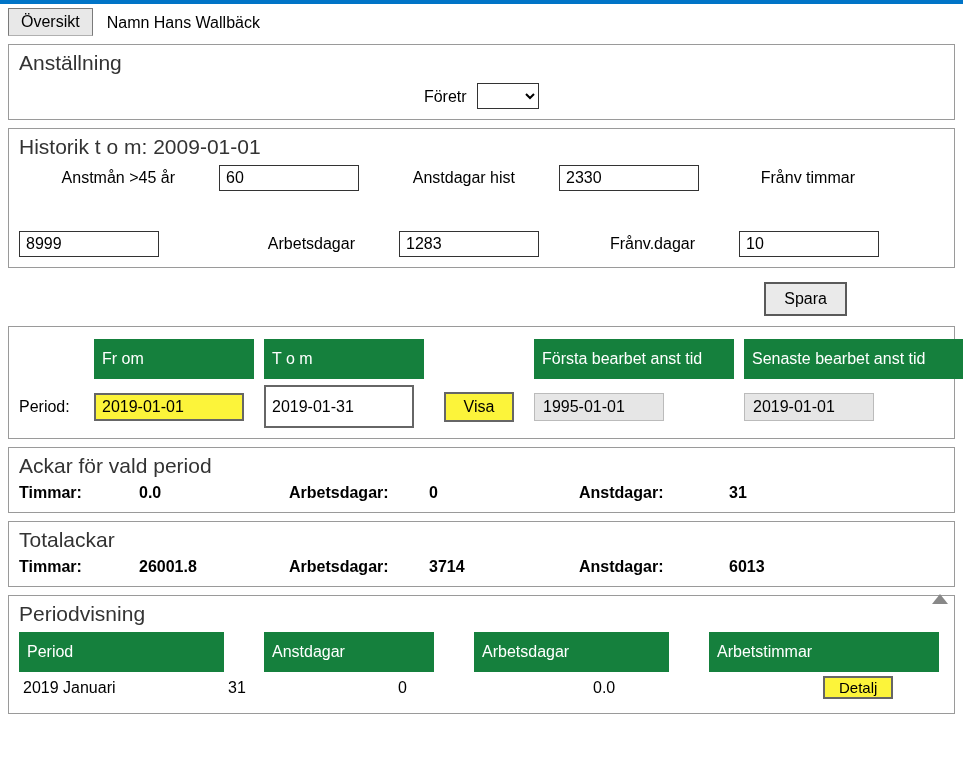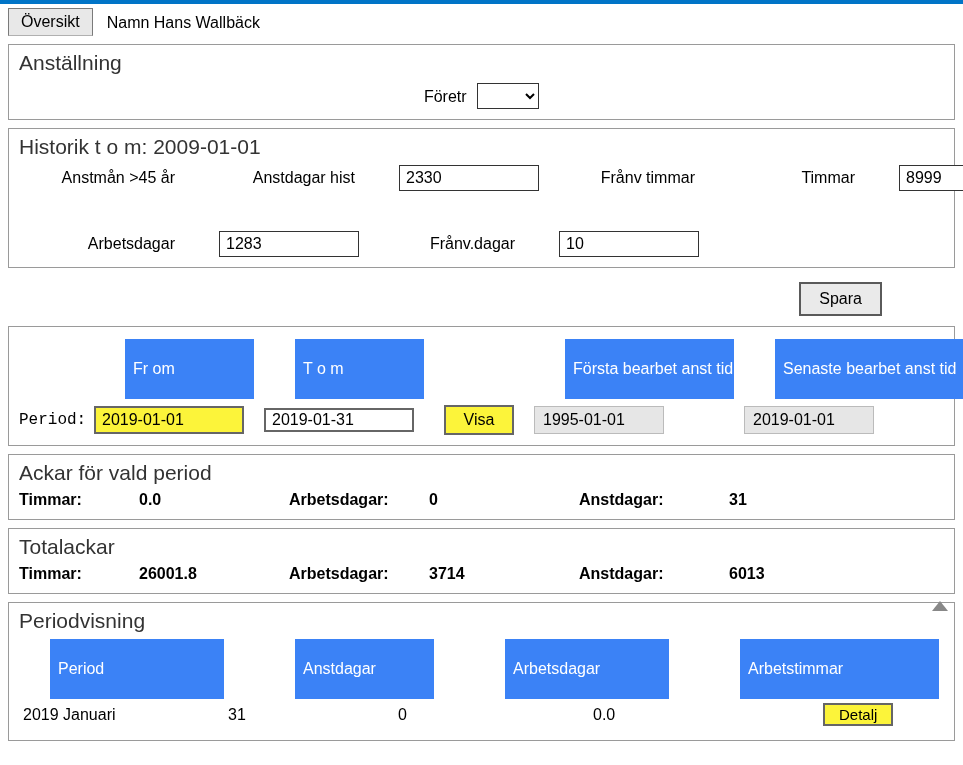--- a/index.html
+++ b/index.html
@@ -67,60 +67,59 @@
   .hist-grid .lbl { text-align: right; padding-right: 4px; }
   .hist-grid input {
     border: 1px solid #333;
     height: 26px;
     padding: 2px 6px;
     font-size: 16px;
     width: 140px;
   }
   .spara-row {
     text-align: right;
-    padding: 6px 81px 2px 0;
+    padding: 6px 116px 2px 0;
   }
   button.spara {
     border: 2px solid #5a5a5a;
     background: #eaeaea;
     padding: 6px 18px;
     font-size: 16px;
   }
   .sok-row {
     display: grid;
     grid-template-columns: 75px 160px 10px 160px 20px 70px 20px 200px 10px 220px;
     align-items: center;
     margin-top: 6px;
   }
   .sok-head {
     display: grid;
     grid-template-columns: 75px 160px 10px 160px 20px 70px 20px 200px 10px 220px;
     margin-top: 6px;
   }
   .bluehdr {
-    background: #3b82f6;
+    background: #15803d;
     color: #fff;
-    padding: 21px 8px;
+    padding: 11px 8px;
     font-size: 16px;
     white-space: nowrap;
-    margin-left: 31px;
-  }
-  .sok-row .lbl { padding-right: 4px; font-family: Liberation Mono, monospace; }
+  }
+  .sok-row .lbl { padding-right: 4px; }
   .sok-row input.yellow {
     background: #fcf43a;
     border: 2px solid #666;
     height: 28px;
     padding: 2px 6px;
     font-size: 16px;
     width: 150px;
   }
   .sok-row input.white {
     background: #fff;
     border: 2px solid #666;
-    height: 24px;
+    height: 43px;
     padding: 2px 6px;
     font-size: 16px;
     width: 150px;
   }
   .sok-row .ro {
     background: #e6e6e6;
     border: 1px solid #bbb;
     padding: 4px 8px;
     font-size: 16px;
     height: 28px;
@@ -189,20 +188,21 @@
   <div class="foretr-row">
     <label>Företr</label>
     <select class="foretr"></select>
   </div>
 </div>
 
 <div class="panel">
   <div class="panel-title">Historik t o m: 2009-01-01</div>
   <div class="hist-grid">
     <div class="lbl">Anstmån &gt;45 år</div>
+    <input value="60" style="">
     <div class="lbl">Anstdagar hist</div>
     <input value="2330" style="">
     <div class="lbl">Frånv timmar</div>
 
     <div class="lbl">Timmar</div>
     <input value="8999" style="">
     <div class="lbl">Arbetsdagar</div>
     <input value="1283" style="">
     <div class="lbl">Frånv.dagar</div>
     <input value="10" style="">

